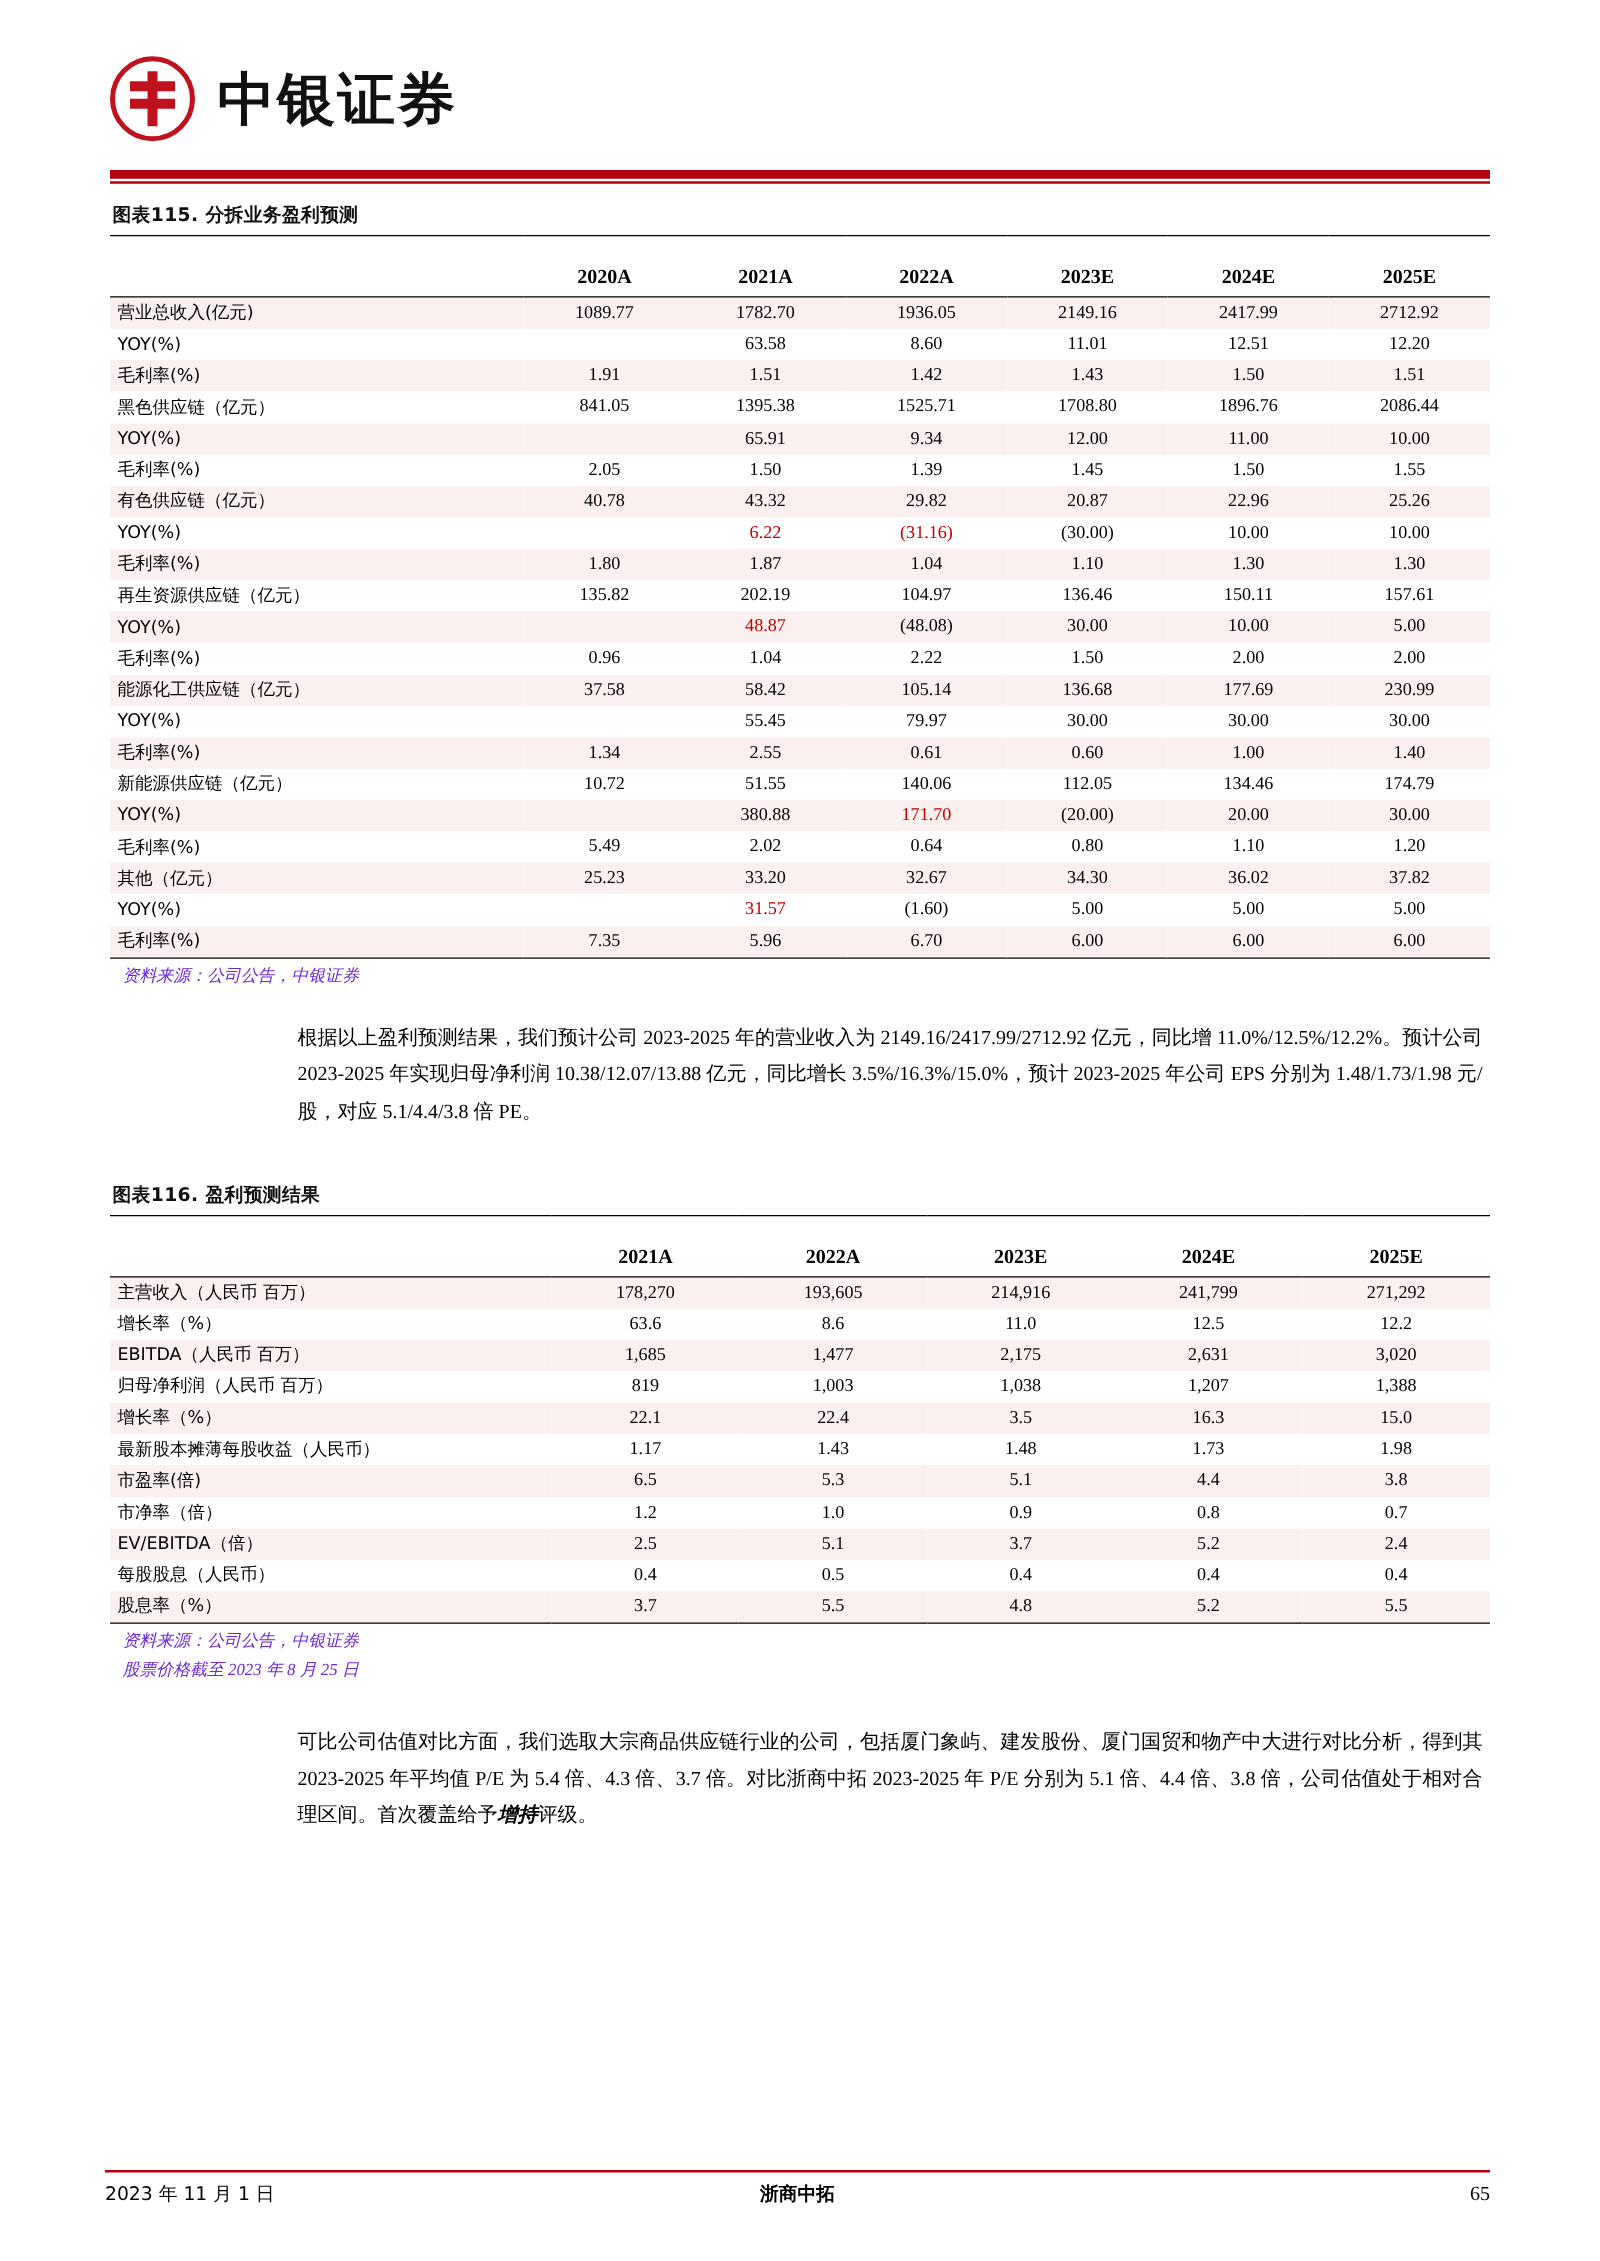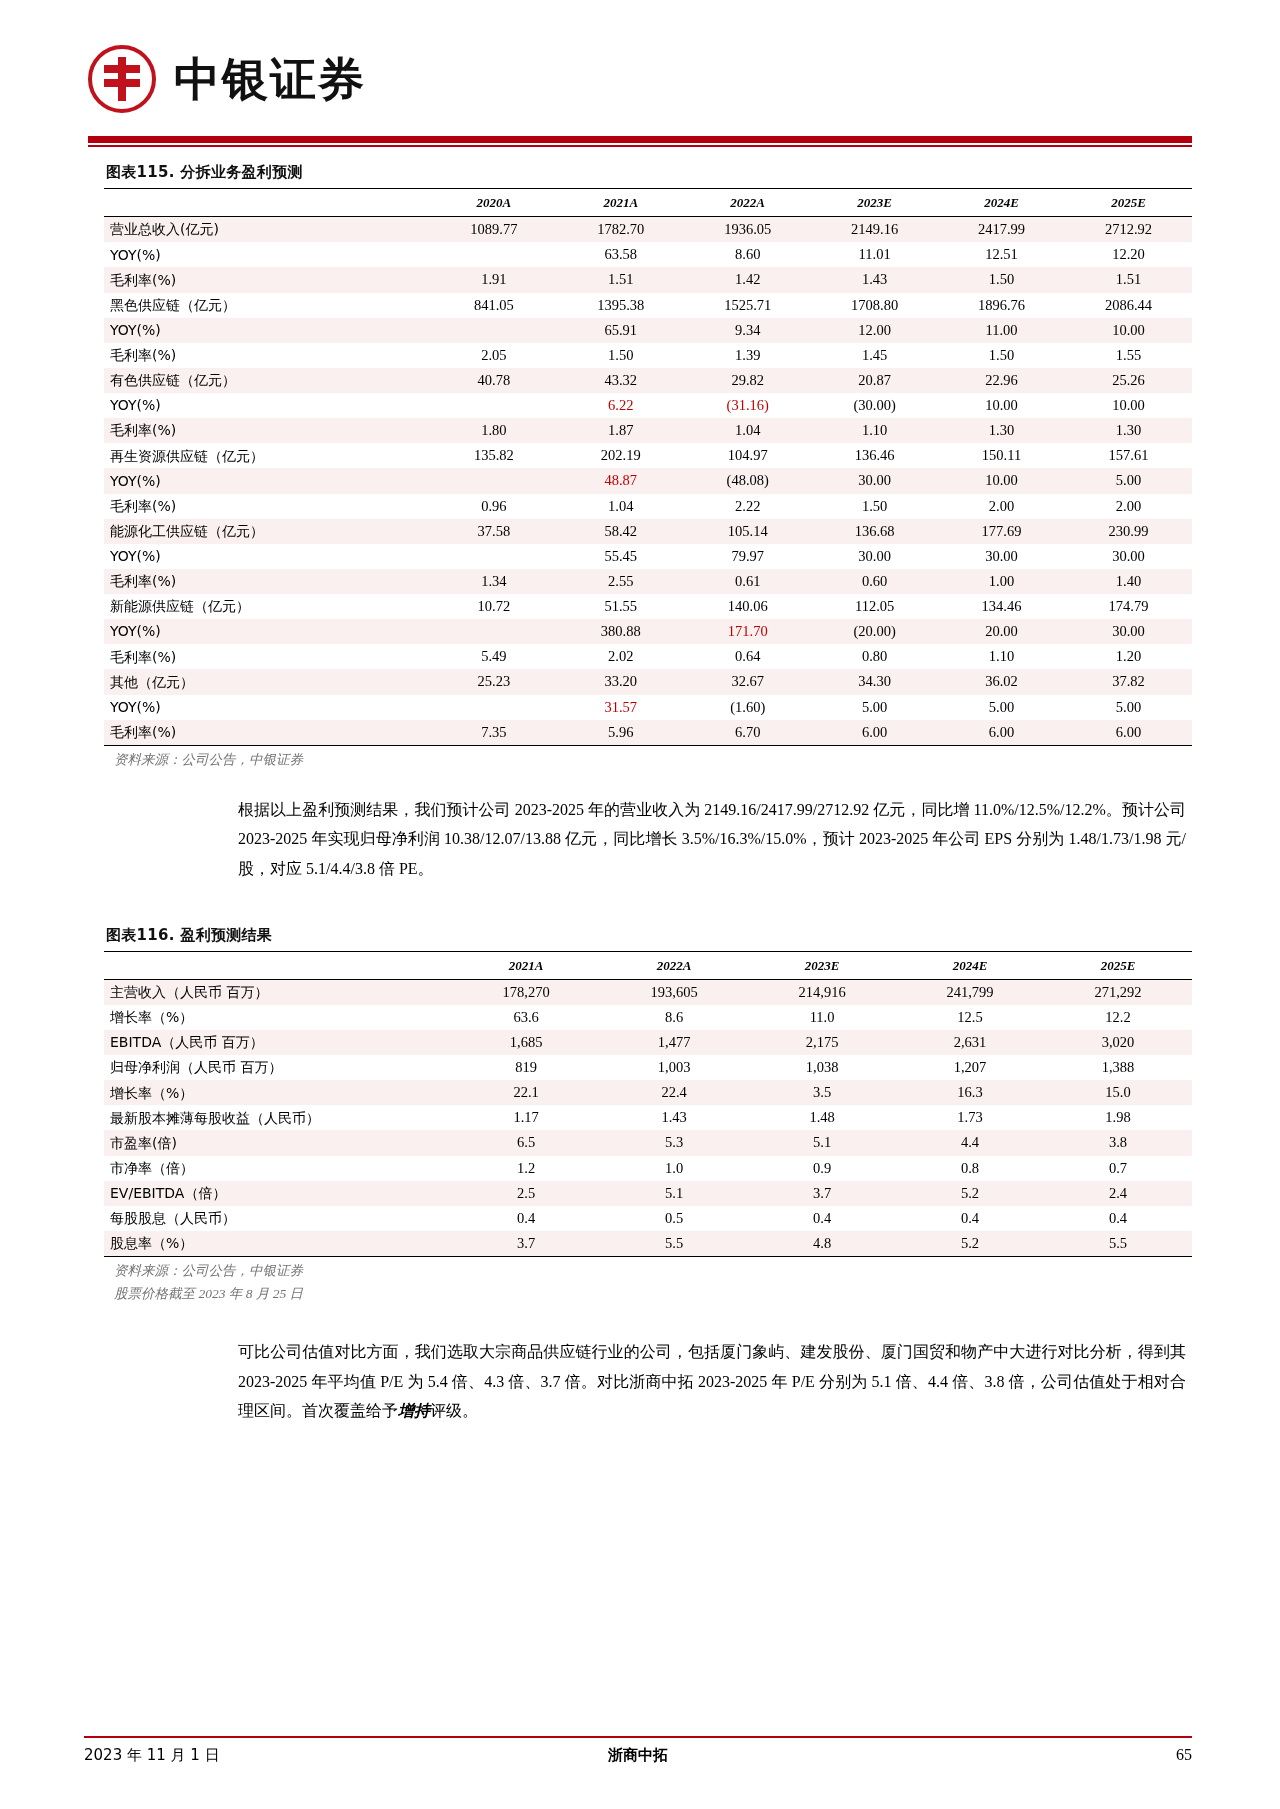--- a/index.html
+++ b/index.html
@@ -73,21 +73,20 @@
   }
   .header-rule-thin {
     height: 2px;
     background: #b3000f;
     margin-top: 2px;
   }
 
   
   .figure {
     margin-top: 10px;
-    margin-left: 16px;
   }
   .fig-title {
     font-family: "DejaVu Sans", sans-serif;
     font-weight: bold;
     font-size: 15px;
     color: #111111;
     padding: 6px 2px 6px 2px;
     letter-spacing: 0.3px;
   }
   table.fin {
@@ -98,24 +97,23 @@
   table.fin th, table.fin td {
     padding: 3px 6px;
     line-height: 1.32;
   }
   table.fin thead th {
     font-family: "Liberation Serif", serif;
     font-weight: bold;
     text-align: center;
     border-top: 1.6px solid #000;
     border-bottom: 1.1px solid #000;
-    font-size: 13px;
-    padding-top: 5px;
+    font-size: 16px;
+    padding-top: 22px;
     padding-bottom: 5px;
-    font-style: italic;
   }
   table.fin thead th.lbl {
     text-align: left;
   }
   table.fin tbody td {
     text-align: center;
     white-space: nowrap;
   }
   table.fin tbody td.lbl {
     text-align: left;
@@ -129,21 +127,21 @@
     border-bottom: 1.6px solid #000;
   }
   td.neg {
     color: #c00000;
   }
   .src {
     font-family: "Liberation Serif", serif;
     font-style: italic;
     font-size: 13.5px;
     padding: 5px 0 0 10px;
-    color: #737373;
+    color: #6d28d9;
   }
 
   
   .para {
     margin: 26px 0 0 0;
     padding-left: 150px;
     padding-right: 6px;
     font-size: 16px;
     line-height: 1.85;
     text-align: justify;

